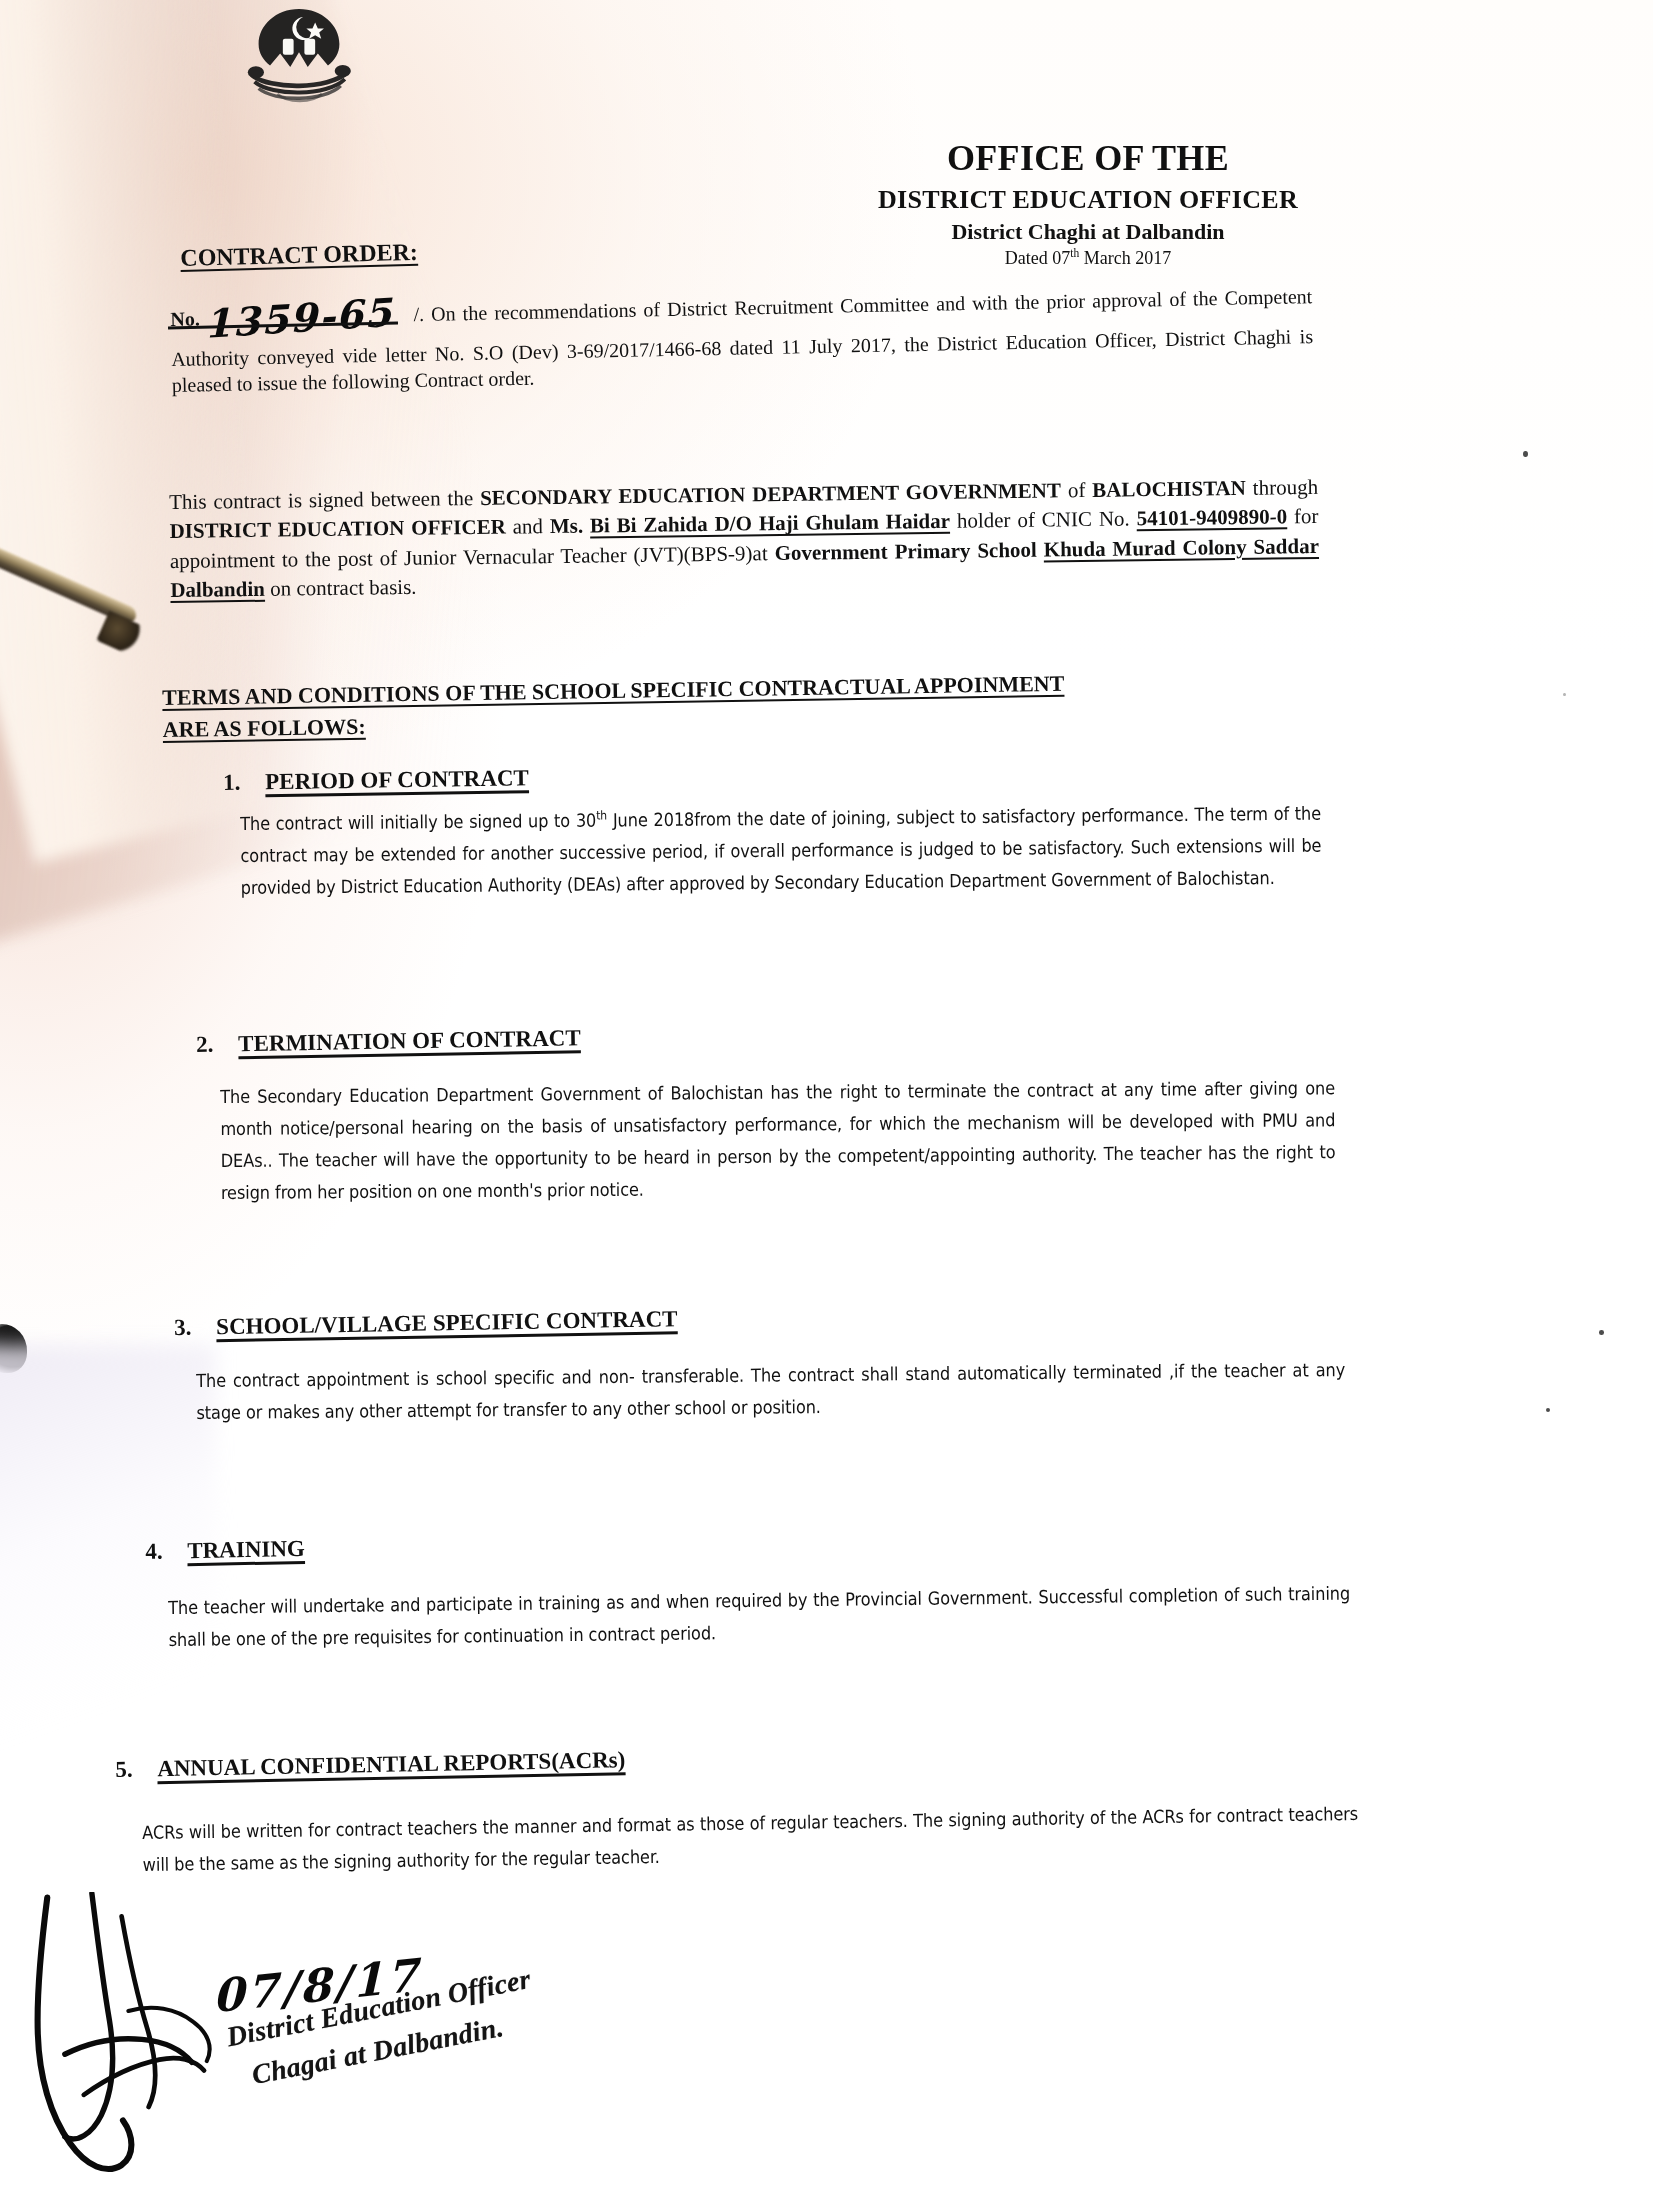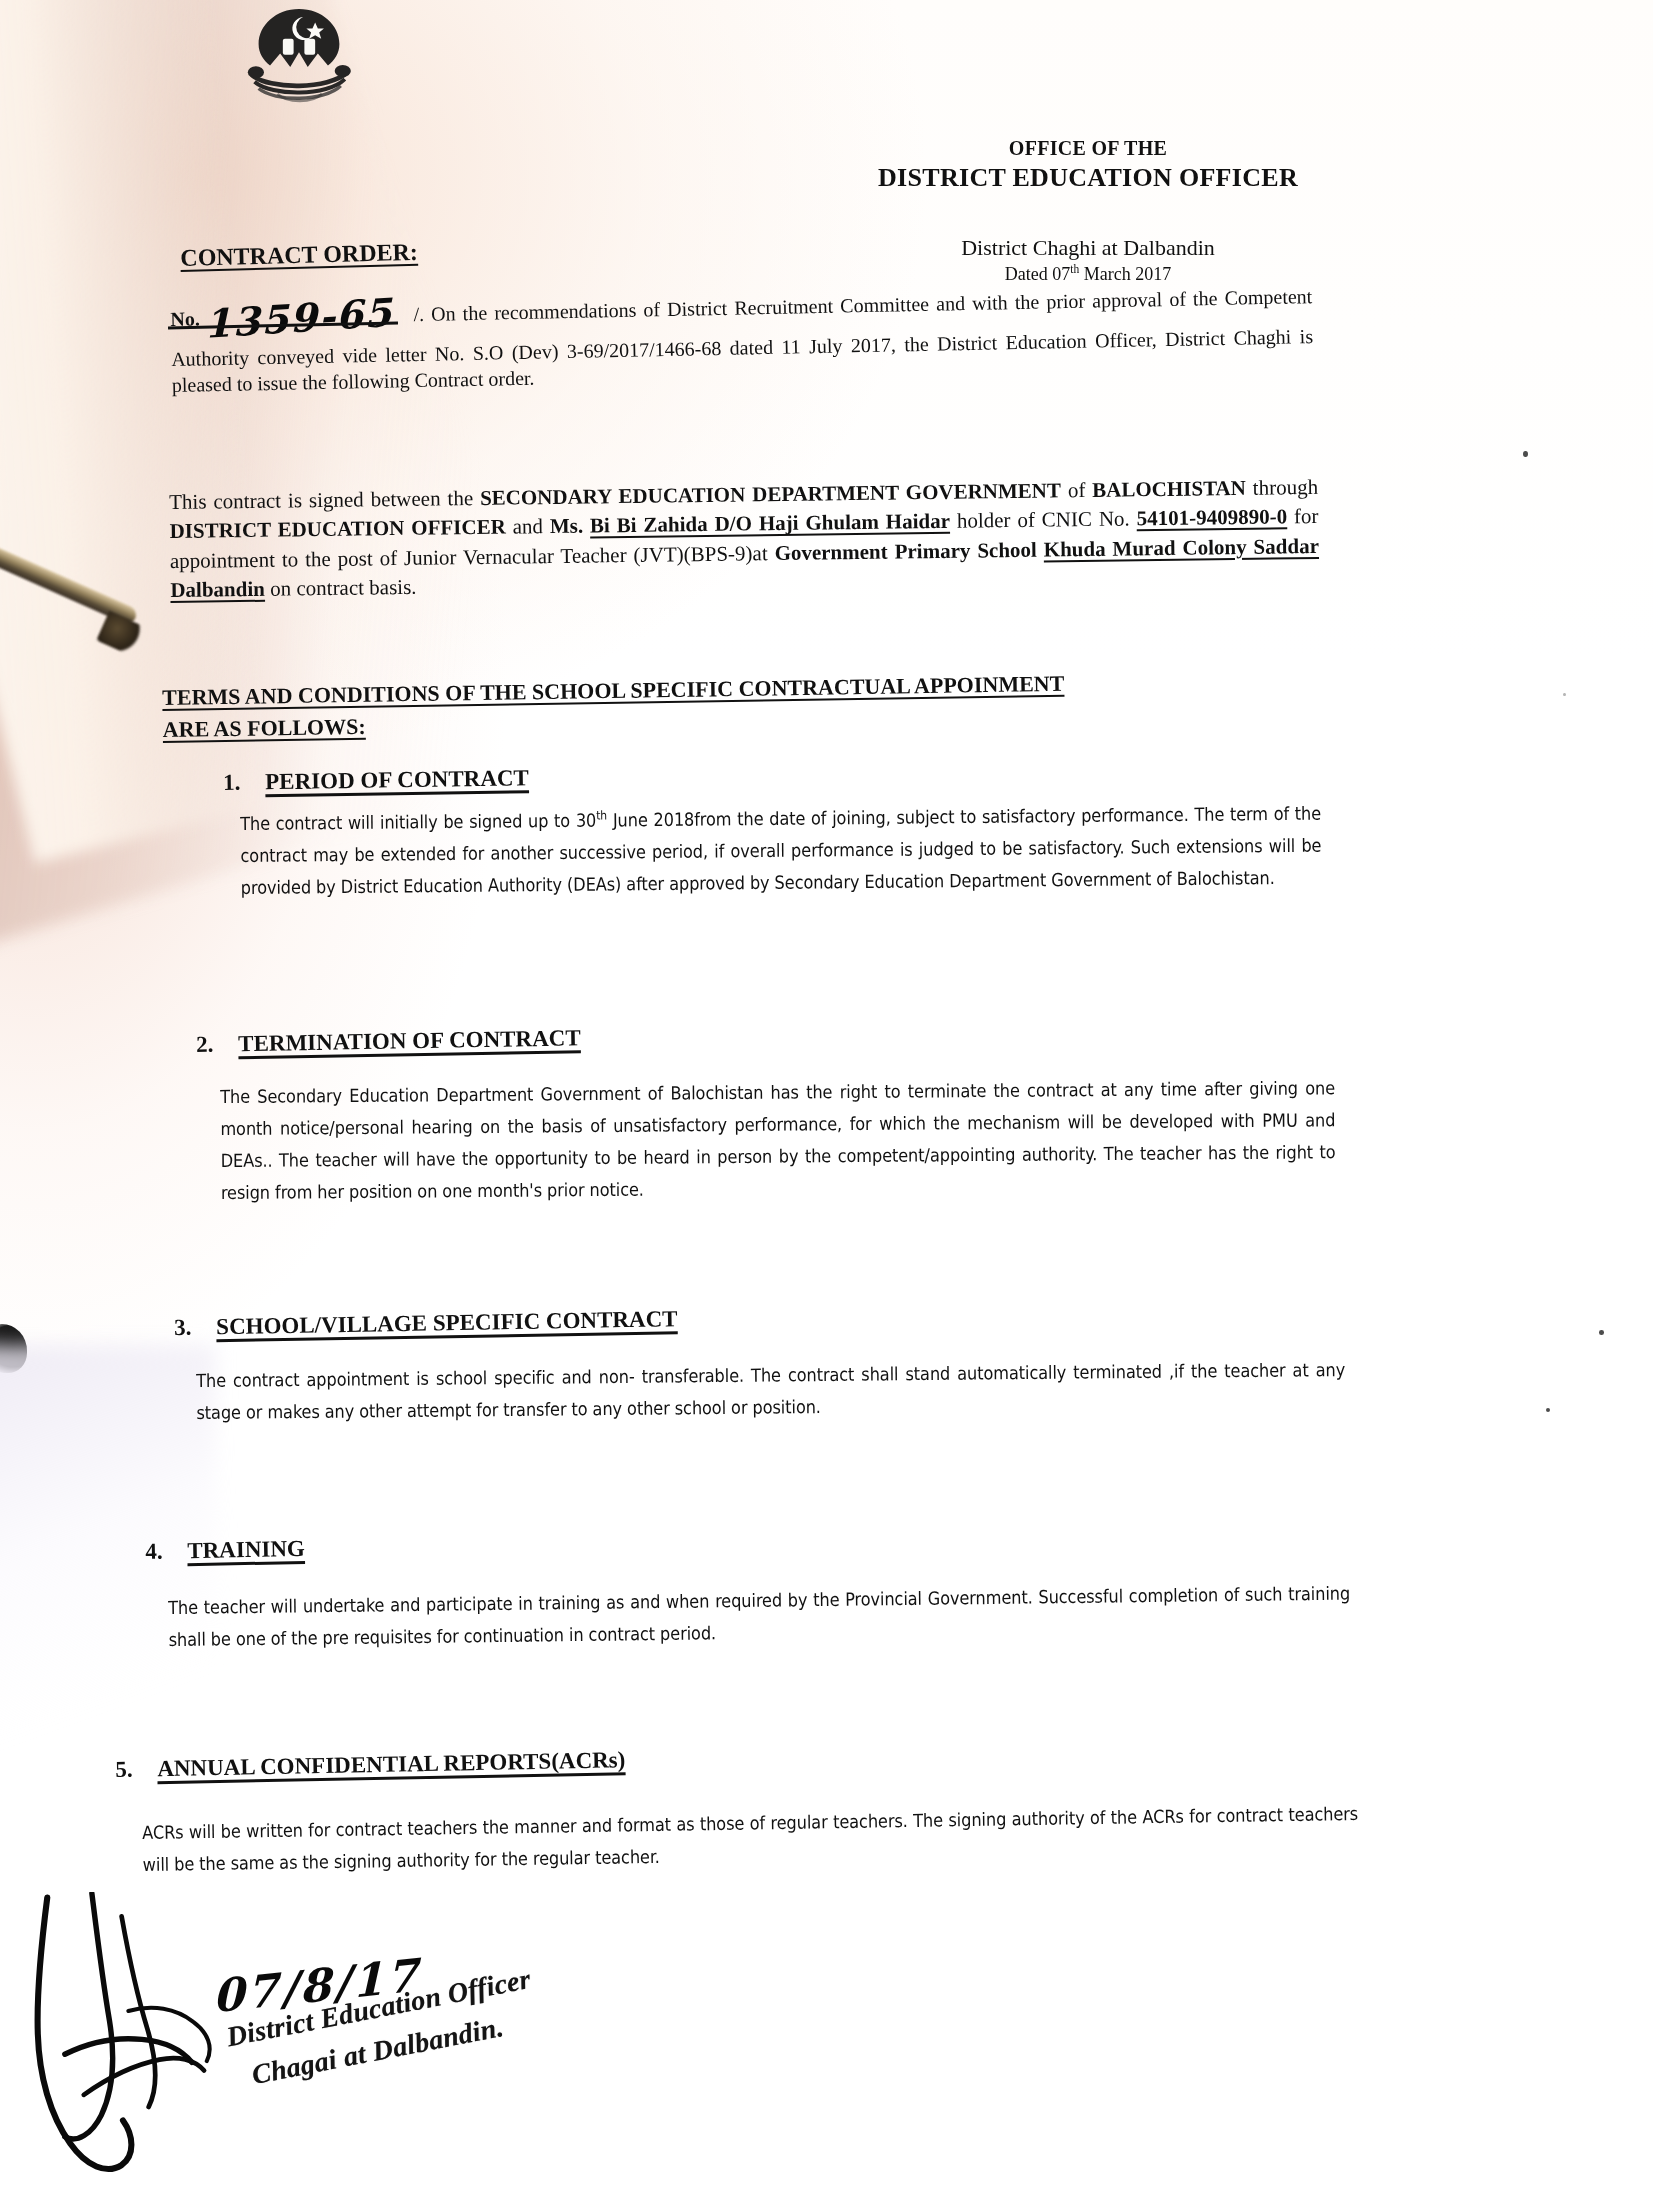--- a/index.html
+++ b/index.html
@@ -90,23 +90,23 @@
   }
 
   
   .letterhead{
     position:absolute;
     left:811px; top:135px;
     width:554px;
     text-align:center;
     line-height:1.32;
   }
-  .lh1{font-size:20px;font-weight:700;letter-spacing:0.3px;}
+  .lh1{font-size:36px;font-weight:700;letter-spacing:0.3px;}
   .lh2{font-size:26px;font-weight:700;letter-spacing:0.3px;}
-  .lh3{font-size:22px;font-weight:400;margin-top:37px;}
+  .lh3{font-size:22px;font-weight:700;}
   .lh4{font-size:18px;font-weight:400;}
   .lh4 sup{font-size:11.5px;}
 
   
   .co-label{
     position:absolute;
     left:180px; top:245px;
     font-size:24px;font-weight:700;
     text-decoration:underline;
     text-underline-offset:4px;

